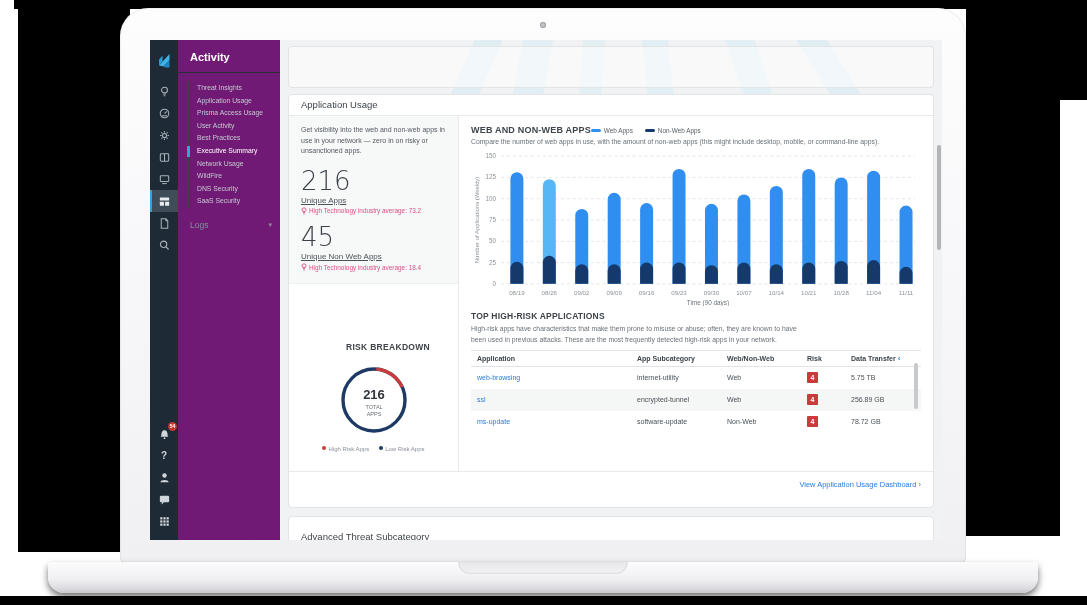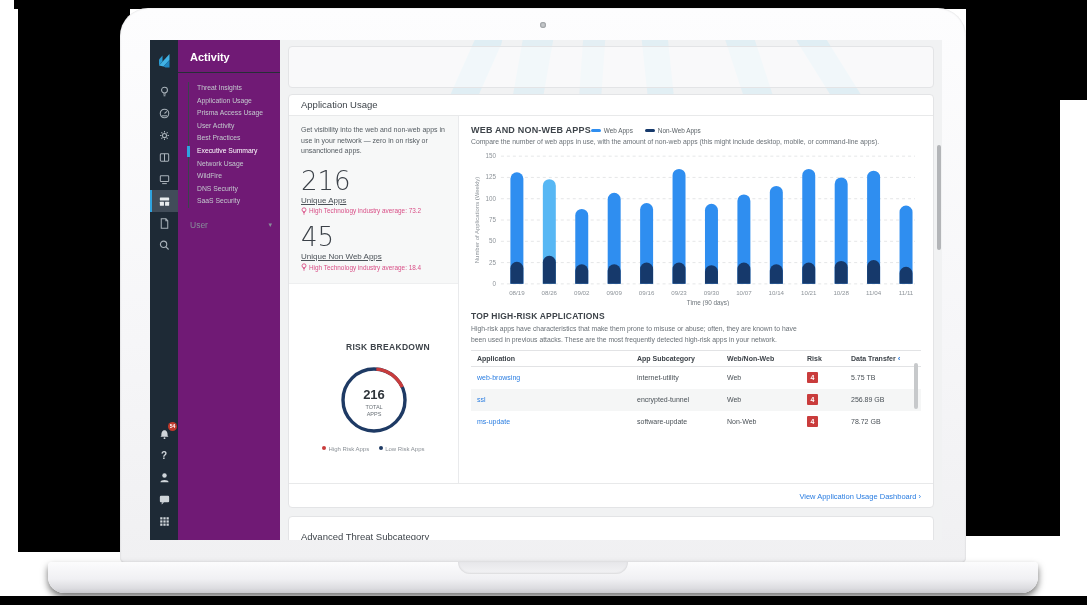--- a/index.html
+++ b/index.html
@@ -93,21 +93,21 @@
   .apps-table th { text-align:left; font-size:7px; color:#3e444a; border-top:1px solid #e2e3e5; border-bottom:1px solid #e2e3e5;
     height:16px; padding:0 6px; font-weight:bold; cursor:pointer; }
   .apps-table td { height:22px; padding:0 6px; color:#4a5157; }
   .apps-table tr.alt td { background:#f5f6f6; }
   .app-link { color:#2a7de1; cursor:pointer; }
   .risk-badge { display:inline-block; width:11px; height:11px; background:#c93c3c; color:#fff; font-size:7px; font-weight:bold;
     text-align:center; line-height:11px; border-radius:1px; }
   .sort-ind { color:#2a7de1; font-size:8px; margin-left:2px; }
   .table-scroll { position:absolute; right:3px; width:4px; height:46px; background:#c7c9cb; border-radius:2px; }
 
-  .usage-footer { border-top:1px solid #e8e9ea; height:24px; line-height:19px; text-align:right; padding-right:12px; }
+  .usage-footer { border-top:1px solid #e8e9ea; height:36px; line-height:19px; text-align:right; padding-right:12px; }
   .usage-footer a { font-size:7.5px; color:#2a7de1; text-decoration:none; cursor:pointer; }
 
   .next-title { font-size:9.5px; color:#3e444a; padding:14px 12px 0 12px; }
 
   .main-scrollbar { position:absolute; right:1px; top:105px; width:4px; height:105px; background:#b3b5b8; border-radius:2px; }
 </style>
 </head>
 <body>
 
 <div class="stage">
@@ -231,21 +231,21 @@
         <li>Prisma Access Usage</li>
         <li>User Activity</li>
         <li>Best Practices</li>
         <li class="active">Executive Summary</li>
         <li>Network Usage</li>
         <li>WildFire</li>
         <li>DNS Security</li>
         <li>SaaS Security</li>
       </ul>
       <div class="logs-row">
-        <span>User</span>
+        <span>Logs</span>
         <span class="chev">▾</span>
       </div>
     </div>
 
     <div class="main">
 
       <div class="streak" style="left:175px; top:-18px; width:26px; height:130px; transform:rotate(24deg);"></div>
       <div class="streak" style="left:235px; top:-30px; width:30px; height:150px; transform:rotate(10deg); opacity:.28;"></div>
       <div class="streak" style="left:300px; top:-25px; width:22px; height:140px; transform:rotate(4deg); opacity:.25;"></div>
       <div class="streak" style="left:365px; top:-30px; width:26px; height:120px; transform:rotate(-6deg); opacity:.3;"></div>

